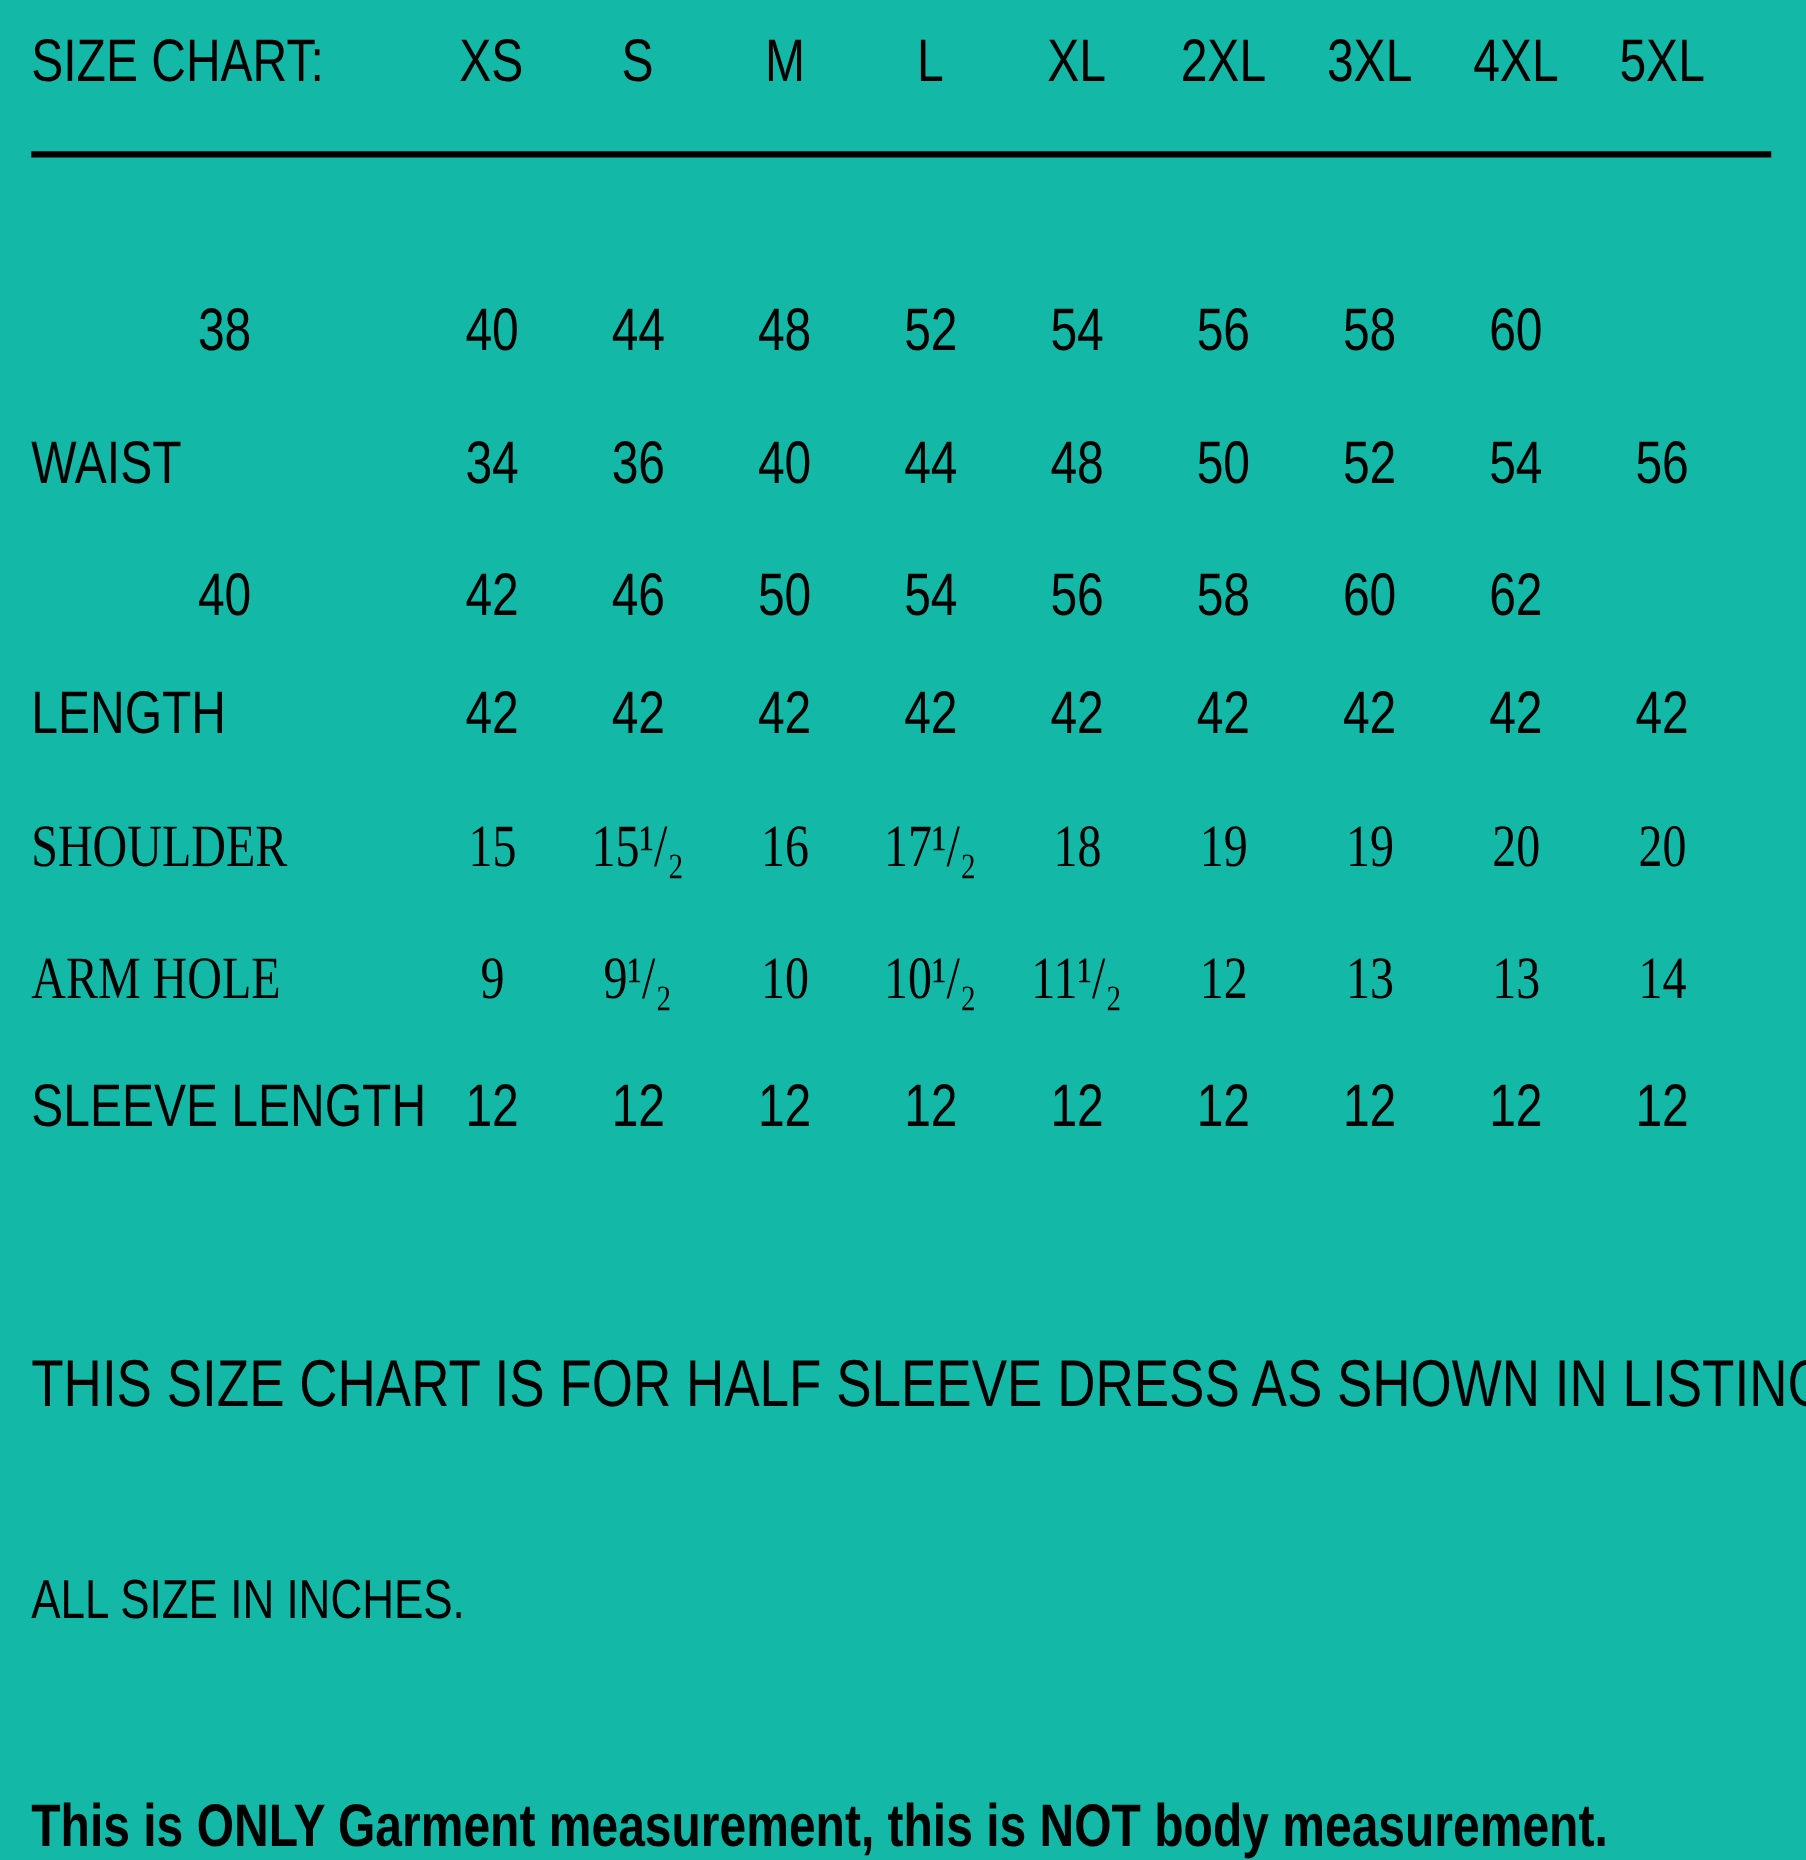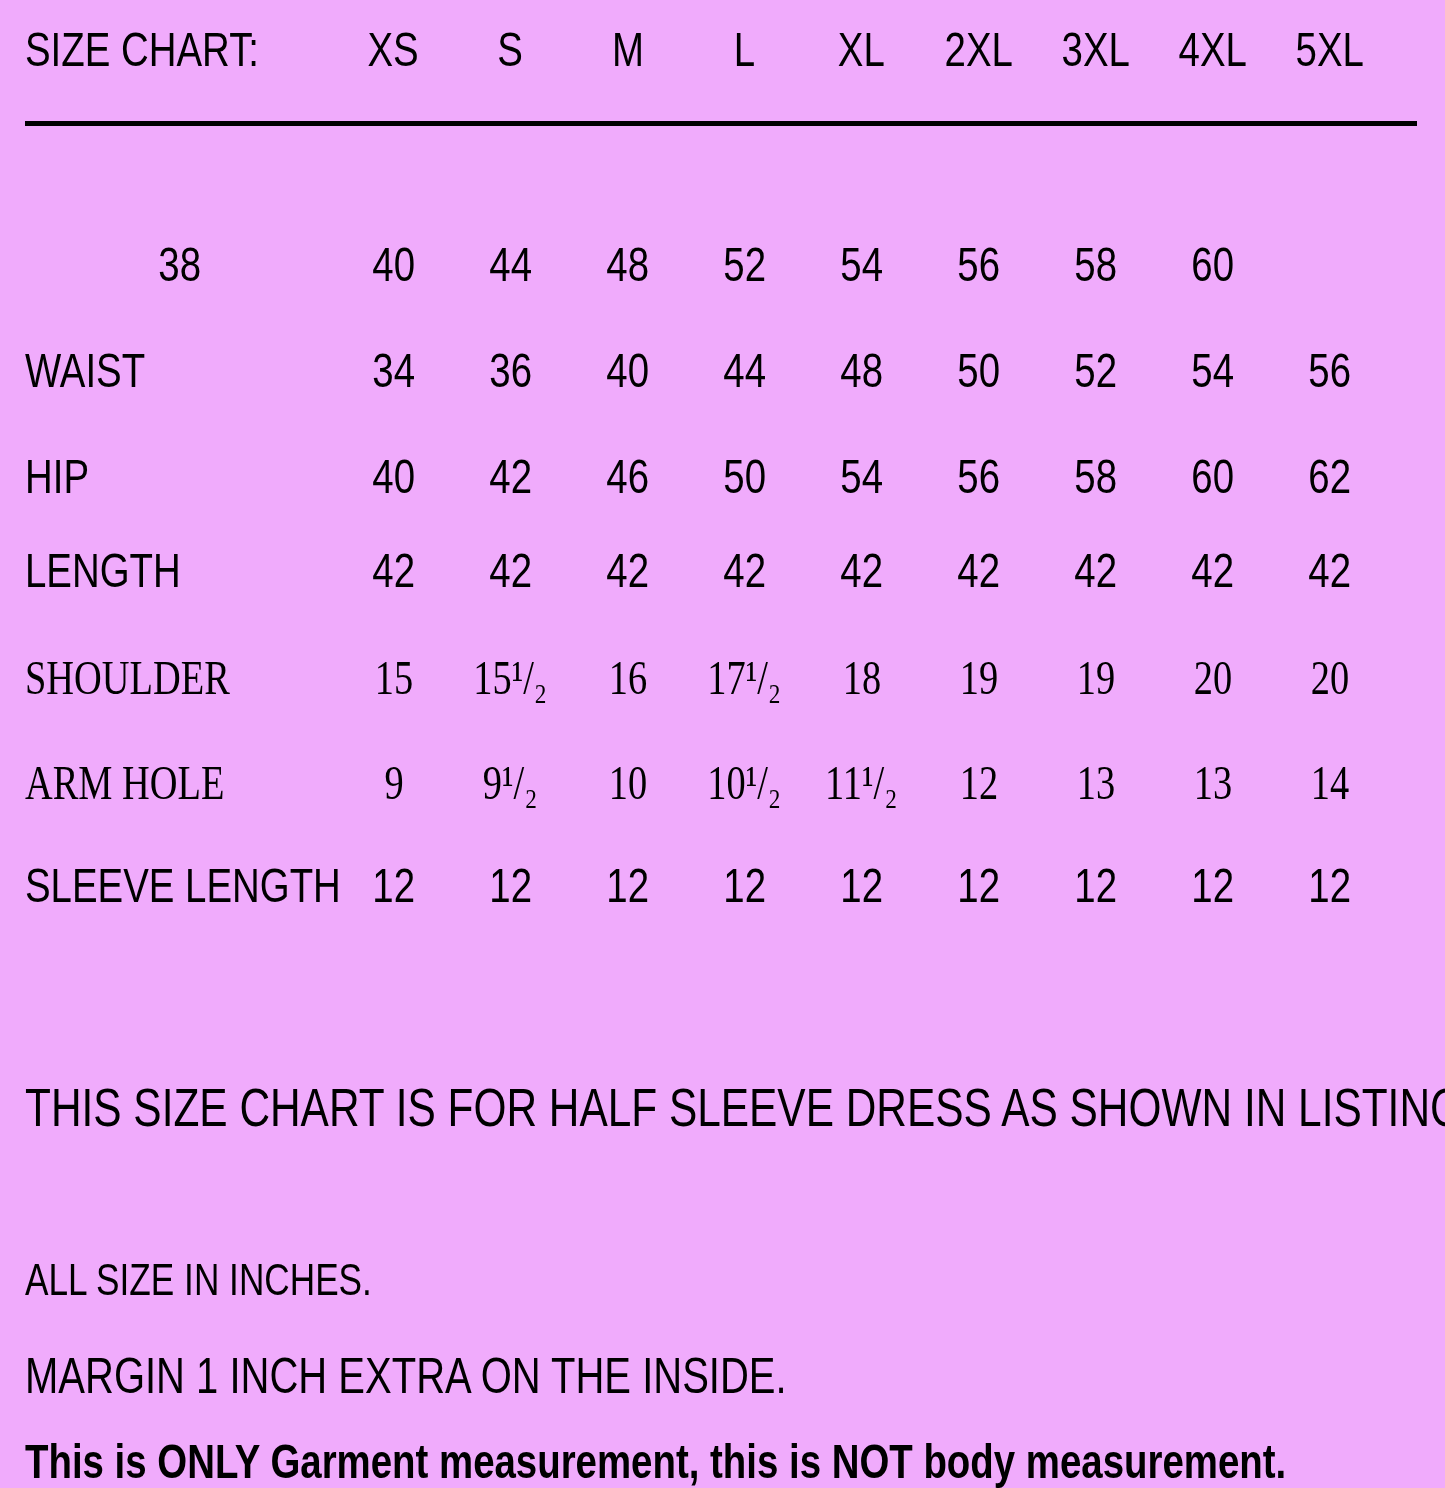--- a/index.html
+++ b/index.html
@@ -4,21 +4,21 @@
 <style>
   html, body {
     margin: 0;
     padding: 0;
     background: #ffffff;
   }
   .page {
     position: relative;
     width: 1445px;
     height: 1488px;
-    background: #f0abfc;
+    background: #14b8a6;
     color: #000000;
     font-family: "Liberation Sans", "DejaVu Sans", sans-serif;
     overflow: hidden;
   }
   
   .t {
     display: inline-block;
     transform: scaleX(0.80);
     transform-origin: 50% 50%;
     white-space: nowrap;
@@ -105,21 +105,20 @@
     <div class="cell"><span class="t">40</span></div>
     <div class="cell"><span class="t">44</span></div>
     <div class="cell"><span class="t">48</span></div>
     <div class="cell"><span class="t">50</span></div>
     <div class="cell"><span class="t">52</span></div>
     <div class="cell"><span class="t">54</span></div>
     <div class="cell"><span class="t">56</span></div>
   </div>
 
   <div class="grid-row row-3">
-    <div class="label"><span class="t t-left">HIP</span></div>
     <div class="cell"><span class="t">40</span></div>
     <div class="cell"><span class="t">42</span></div>
     <div class="cell"><span class="t">46</span></div>
     <div class="cell"><span class="t">50</span></div>
     <div class="cell"><span class="t">54</span></div>
     <div class="cell"><span class="t">56</span></div>
     <div class="cell"><span class="t">58</span></div>
     <div class="cell"><span class="t">60</span></div>
     <div class="cell"><span class="t">62</span></div>
   </div>
@@ -171,16 +170,15 @@
     <div class="cell"><span class="t">12</span></div>
     <div class="cell"><span class="t">12</span></div>
     <div class="cell"><span class="t">12</span></div>
     <div class="cell"><span class="t">12</span></div>
     <div class="cell"><span class="t">12</span></div>
     <div class="cell"><span class="t">12</span></div>
   </div>
 
   <div class="note note-chart"><span class="t t-left">THIS SIZE CHART IS FOR HALF SLEEVE DRESS AS SHOWN IN LISTING</span></div>
   <div class="note note-units"><span class="t t-left">ALL SIZE IN INCHES.</span></div>
-  <div class="note note-margin"><span class="t t-left">MARGIN 1 INCH EXTRA ON THE INSIDE.</span></div>
   <div class="note note-disclaimer"><span class="t t-left">This is ONLY Garment measurement, this is NOT body measurement.</span></div>
 
 </div>
 
 </body></html>

